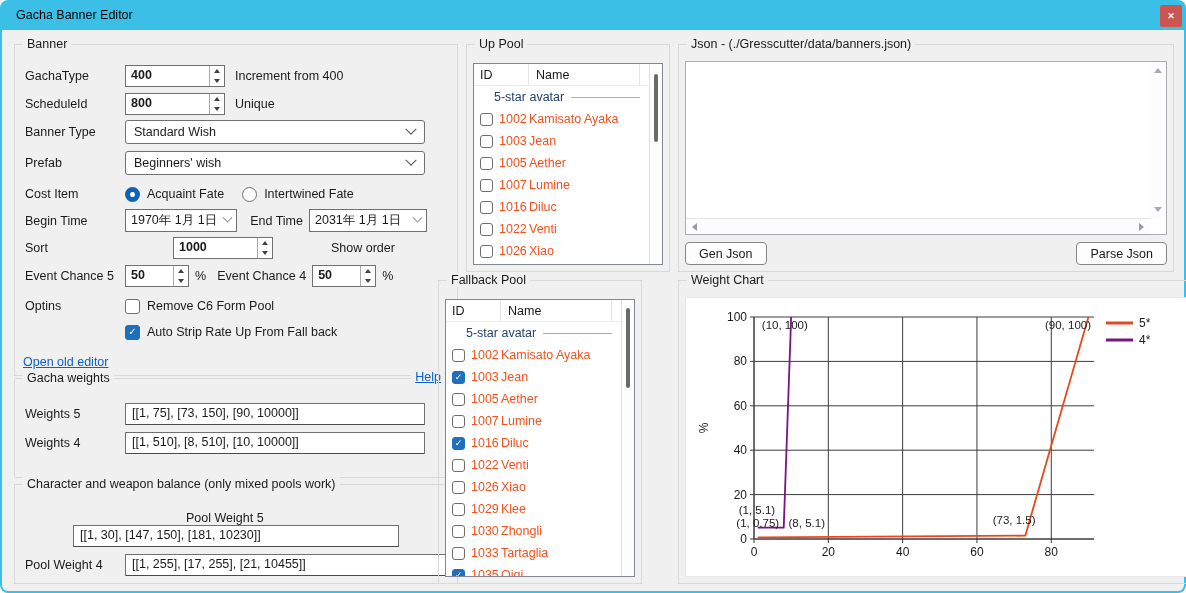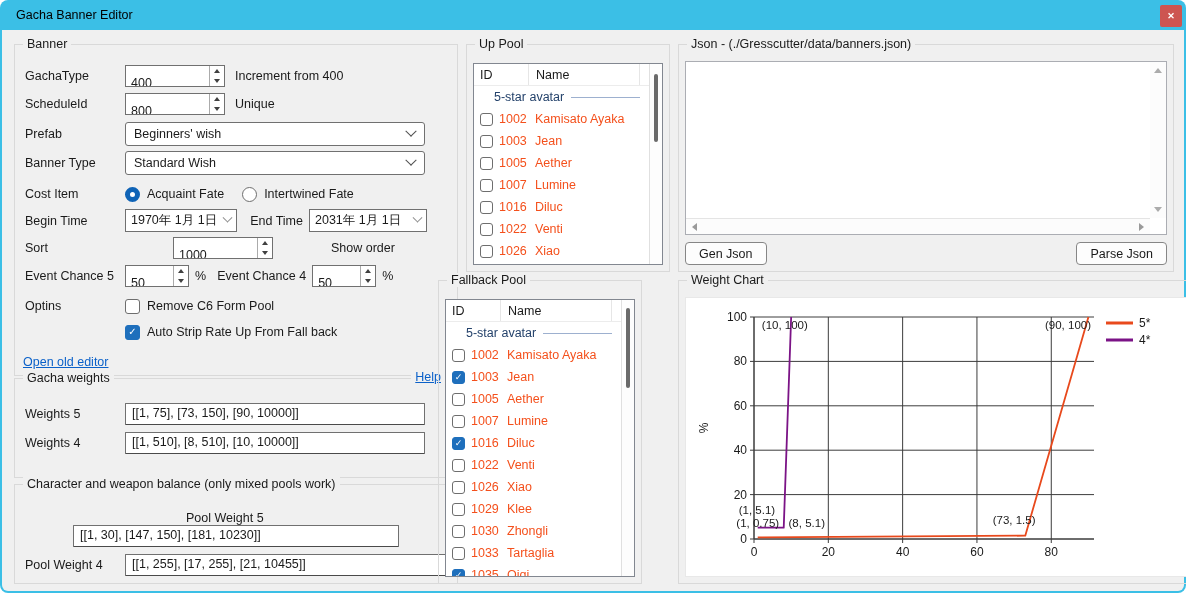--- a/index.html
+++ b/index.html
@@ -21,21 +21,21 @@
   .group-help { position:absolute; top:-9px; right:12px; background:#f0f0f0; padding:0 4px; }
 
   
   .gcontent { padding:12px 10px 0 10px; }
   .frow { display:flex; align-items:center; }
   .flabel { width:94px; margin-right:6px; flex:none; white-space:nowrap; }
   .hint { margin-left:10px; white-space:nowrap; }
 
   .spin { display:flex; height:22px; width:100px; border:1px solid #707070; background:#fff; flex:none; }
   .spin.narrow { width:64px; }
-  .spin .val { flex:1; padding:10px 5px; overflow:hidden; white-space:nowrap; }
+  .spin .val { flex:1; padding:2px 5px; overflow:hidden; white-space:nowrap;font-weight:bold; }
   .spin .btns { width:15px; border-left:1px solid #ababab; display:flex; flex-direction:column; }
   .spin .btns > span { flex:1; display:flex; align-items:center; justify-content:center; }
   .tri-up { width:0; height:0; border-left:3.5px solid transparent; border-right:3.5px solid transparent; border-bottom:4px solid #404040; }
   .tri-down { width:0; height:0; border-left:3.5px solid transparent; border-right:3.5px solid transparent; border-top:4px solid #404040; }
 
   .combo { display:flex; align-items:center; height:24px; background:#fff; border:1px solid #707070; border-radius:3px; padding:0 9px 0 8px; }
   .combo.wide { width:300px; }
   .combo .cval { flex:1; white-space:nowrap; overflow:hidden; }
   .chev { width:8px; height:8px; border-right:1.4px solid #505050; border-bottom:1.4px solid #505050; transform:rotate(45deg) translate(-2px,-2px); flex:none; }
   .combo.date { height:23px; border-radius:0; padding:0 5px; }
@@ -62,21 +62,21 @@
   .list-header { position:absolute; top:0; left:0; right:0; height:22px; display:flex; align-items:center; border-bottom:1px solid #ececec; }
   .list-header .col-id { width:55px; padding-left:6px; height:100%; display:flex; align-items:center; border-right:1px solid #e6e6e6; }
   .list-header .col-name { width:111px; padding-left:7px; height:100%; display:flex; align-items:center; border-right:1px solid #e6e6e6; }
   .list-category { position:absolute; top:22px; left:0; right:14px; height:22px; display:flex; align-items:center; color:var(--category-navy,#24426b); }
   .list-category .cat-text { padding-left:20px; white-space:nowrap; }
   .list-category .cat-line { flex:1; height:1px; background:#9db0cf; margin:0 8px 0 7px; }
   .list-rows { position:absolute; top:44px; left:0; right:14px; bottom:0; overflow:hidden; }
   .pool-row { height:22px; display:flex; align-items:center; }
   .pool-row .cbx { margin-left:6px; }
   .pool-row .rid { margin-left:6px; width:30px; color:var(--accent-orange,#f4501c); }
-  .pool-row .rname { margin-left:6px; color:var(--accent-orange,#f4501c); white-space:nowrap; }
+  .pool-row .rname { color:var(--accent-orange,#f4501c); white-space:nowrap; }
   .pool-scroll { position:absolute; top:0; right:0; bottom:0; width:13px; border-left:1px solid #e0e0e0; background:#fdfdfd; }
   .pool-thumb { position:absolute; left:4px; width:4px; background:#6a6a6a; border-radius:2px; }
 
   
   .json-area { position:absolute; left:6px; top:16px; right:6px; height:174px; background:#fff; border:1px solid #abadb3; }
   .json-vscroll { position:absolute; top:0; right:0; bottom:16px; width:16px; background:#fcfcfc; }
   .json-hscroll { position:absolute; left:0; right:16px; bottom:0; height:16px; background:#fcfcfc; border-top:1px solid #e4e4e4; }
   .sb-arrow { position:absolute; width:0; height:0; }
   .sb-up   { top:6px; left:4px; border-left:4px solid transparent; border-right:4px solid transparent; border-bottom:5px solid #ababab; }
   .sb-down { bottom:6px; left:4px; border-left:4px solid transparent; border-right:4px solid transparent; border-top:5px solid #ababab; }
@@ -126,31 +126,31 @@
                 <span>
                   <i class="tri-up"></i>
                 </span>
                 <span>
                   <i class="tri-down"></i>
                 </span>
               </span>
           </div>
           <span class="hint">Unique</span>
         </div>
+        <div class="frow" style="margin-top:5px;">
+          <span class="flabel">Banner Type</span>
+          <div class="combo wide">
+            <span class="cval">Standard Wish</span>
+            <span class="chev"></span>
+          </div>
+        </div>
         <div class="frow" style="margin-top:7px;">
           <span class="flabel">Prefab</span>
           <div class="combo wide">
             <span class="cval">Beginners' wish</span>
-            <span class="chev"></span>
-          </div>
-        </div>
-        <div class="frow" style="margin-top:5px;">
-          <span class="flabel">Banner Type</span>
-          <div class="combo wide">
-            <span class="cval">Standard Wish</span>
             <span class="chev"></span>
           </div>
         </div>
         <div class="frow" style="margin-top:10px; height:18px;">
           <span class="flabel">Cost Item</span>
           <span class="radio on"></span>
           <span class="opt-label">Acquaint Fate</span>
           <span class="radio" style="margin-left:18px;"></span>
           <span class="opt-label">Intertwined Fate</span>
         </div>

